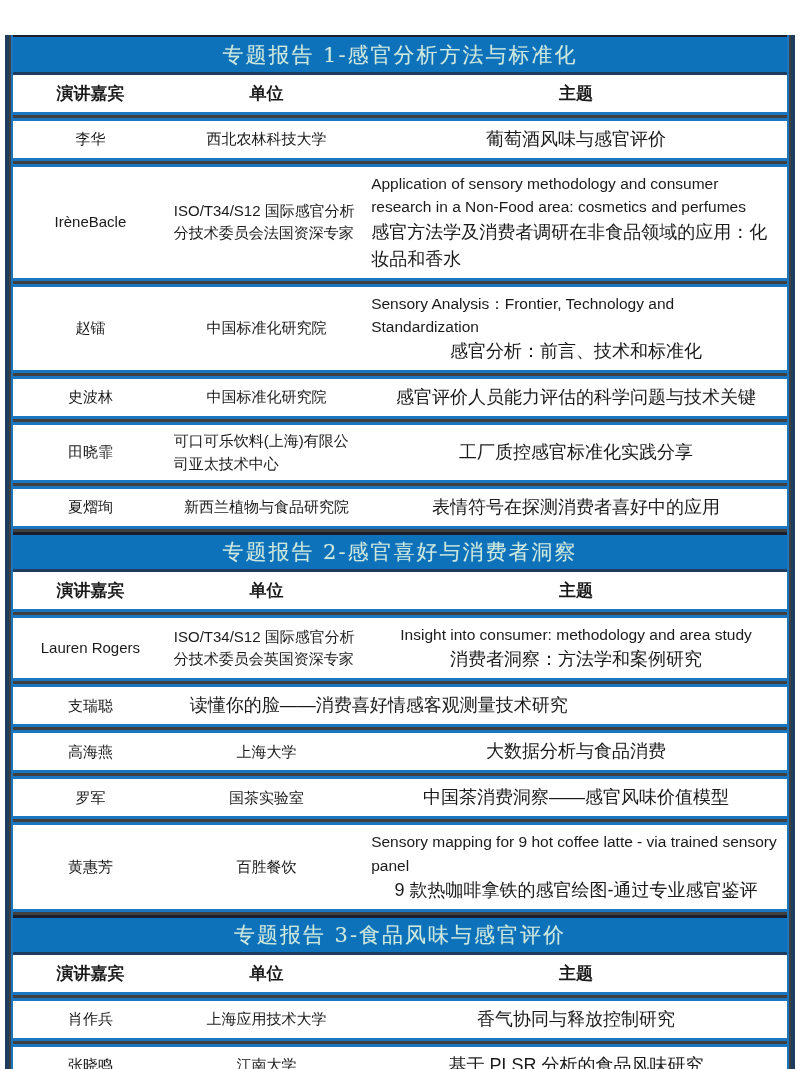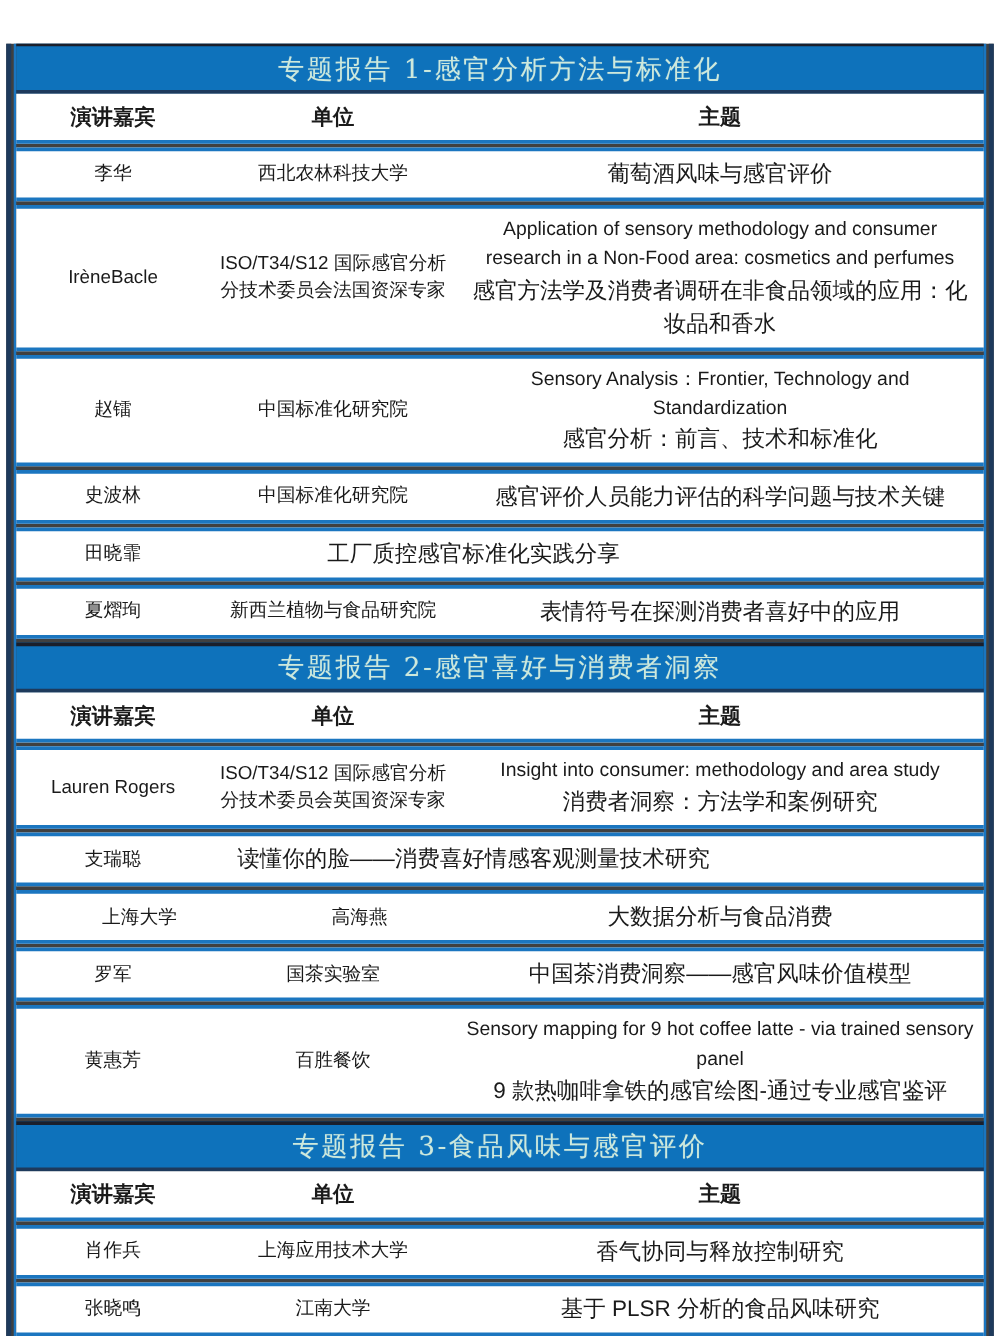--- a/index.html
+++ b/index.html
@@ -56,21 +56,21 @@
     border-bottom: 3px solid var(--sep-blue);
     min-height: 40px;
     align-items: stretch;
   }
   .row.col-header { border-top: none; font-weight: bold; min-height: 40px; }
   .row.col-header .cell { font-size: 17px; }
   .cell {
     display: flex;
     align-items: center;
     justify-content: center;
-    text-align: center;
+    text-align: left;
     padding: 5px 6px;
     font-size: 15px;
     line-height: 1.5;
   }
   .c1 { width: 20%; }
   .c2 { width: 25.5%; }
   .c3 { width: 54.5%; flex-direction: column; }
   .t-en { font-size: 15.5px; }
   .t-zh { font-size: 18px; }
   .table-bottom {
@@ -121,20 +121,21 @@
             </div>
             <div class="row">
               <div class="cell c1">史波林</div>
               <div class="cell c2">中国标准化研究院</div>
               <div class="cell c3">
                 <div class="t-zh">感官评价人员能力评估的科学问题与技术关键</div>
               </div>
             </div>
             <div class="row">
               <div class="cell c1">田晓霏</div>
+              <div class="cell c2">可口可乐饮料(上海)有限公司亚太技术中心</div>
               <div class="cell c3">
                 <div class="t-zh">工厂质控感官标准化实践分享</div>
               </div>
             </div>
             <div class="row">
               <div class="cell c1">夏熠珣</div>
               <div class="cell c2">新西兰植物与食品研究院</div>
               <div class="cell c3">
                 <div class="t-zh">表情符号在探测消费者喜好中的应用</div>
               </div>
@@ -160,22 +161,22 @@
                 <div class="t-zh">消费者洞察：方法学和案例研究</div>
               </div>
             </div>
             <div class="row">
               <div class="cell c1">支瑞聪</div>
               <div class="cell c3">
                 <div class="t-zh">读懂你的脸——消费喜好情感客观测量技术研究</div>
               </div>
             </div>
             <div class="row">
+              <div class="cell c1">高海燕</div>
               <div class="cell c2">上海大学</div>
-              <div class="cell c1">高海燕</div>
               <div class="cell c3">
                 <div class="t-zh">大数据分析与食品消费</div>
               </div>
             </div>
             <div class="row">
               <div class="cell c1">罗军</div>
               <div class="cell c2">国茶实验室</div>
               <div class="cell c3">
                 <div class="t-zh">中国茶消费洞察——感官风味价值模型</div>
               </div>

